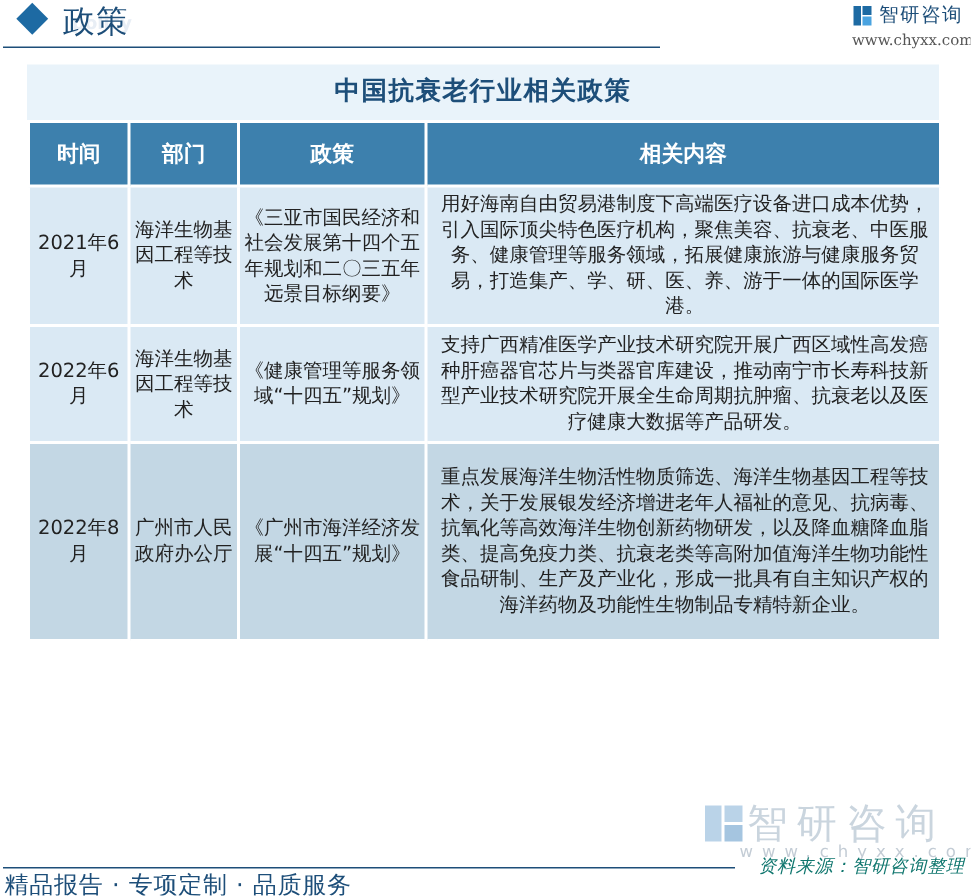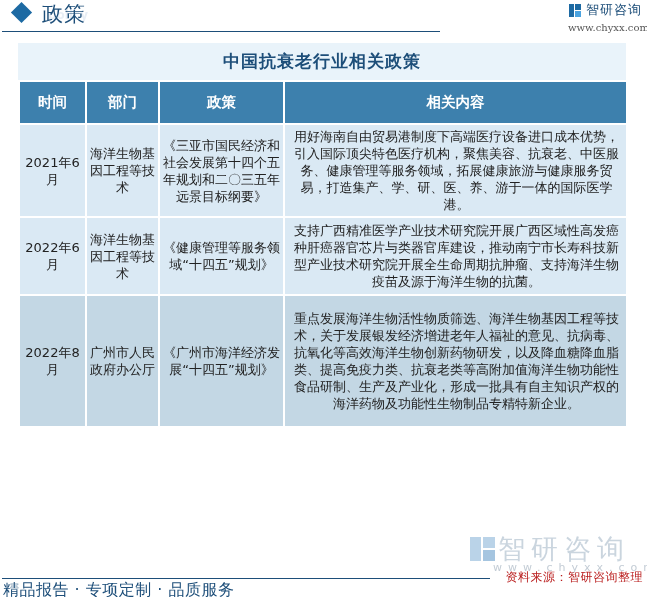--- a/index.html
+++ b/index.html
@@ -25,21 +25,21 @@
   table.policy th { background: #3d80ad; color: #fff; font-size: 14.5px; font-weight: bold; height: 42px; border: 2px solid #ffffff; border-top: none; }
   table.policy td { font-size: 13px; line-height: 17px; border: 2px solid #ffffff; vertical-align: middle; color: #222; }
   table.policy tr.odd td { background: #dae9f4; }
   table.policy tr.even td { background: #c3d7e4; }
   td.c-time, td.c-dept, td.c-pol { text-align: center; padding: 2px 3px; }
   td.c-content { text-align: center; padding: 2px 6px 2px 8px; }
   col.w1 { width: 67px; } col.w2 { width: 73px; } col.w3 { width: 125px; } col.w4 { width: 343px; }
 
   .footer-rule { position: absolute; left: 2px; top: 578px; width: 488px; height: 1px; background: #1d4e79; }
   .footer-left { position: absolute; left: 3px; top: 580px; font-size: 16px; color: #1d4e79; letter-spacing: 0.5px; }
-  .footer-right { position: absolute; right: 4px; top: 569px; font-size: 12px; color: #b91c1c; letter-spacing: 0.5px; }
+  .footer-right { position: absolute; right: 4px; top: 569px; font-size: 12px; color: #0f766e; letter-spacing: 0.5px; font-style: italic; }
   .wm-big { position: absolute; left: 498px; top: 531px; font-size: 27px; color: #b9c7d4; opacity: 0.75; letter-spacing: 6px; }
   .wm-big-mark { position: absolute; left: 470px; top: 537px; width: 26px; height: 24px; }
   .wm-big-mark .a { position: absolute; left: 0; top: 0; width: 11px; height: 24px; background: #a9c8e2; opacity: 0.8; }
   .wm-big-mark .b { position: absolute; left: 13px; top: 0; width: 12px; height: 11px; background: #a9c8e2; opacity: 0.8; }
   .wm-big-mark .c { position: absolute; left: 13px; top: 13px; width: 12px; height: 11px; background: #8fb7d8; opacity: 0.8; }
   .wm-url { position: absolute; left: 493px; top: 561px; font-size: 11px; color: #c3ccd5; letter-spacing: 6px; }
 </style>
 </head>
 <body>
 
@@ -80,21 +80,21 @@
     <tr class="odd" style="height:93px">
       <td class="c-time">2021年6月</td>
       <td class="c-dept">海洋生物基因工程等技术</td>
       <td class="c-pol">《三亚市国民经济和社会发展第十四个五年规划和二〇三五年远景目标纲要》</td>
       <td class="c-content">用好海南自由贸易港制度下高端医疗设备进口成本优势，引入国际顶尖特色医疗机构，聚焦美容、抗衰老、中医服务、健康管理等服务领域，拓展健康旅游与健康服务贸易，打造集产、学、研、医、养、游于一体的国际医学港。</td>
     </tr>
     <tr class="odd" style="height:78px">
       <td class="c-time">2022年6月</td>
       <td class="c-dept">海洋生物基因工程等技术</td>
       <td class="c-pol">《健康管理等服务领域“十四五”规划》</td>
-      <td class="c-content">支持广西精准医学产业技术研究院开展广西区域性高发癌种肝癌器官芯片与类器官库建设，推动南宁市长寿科技新型产业技术研究院开展全生命周期抗肿瘤、支持海洋生物疫苗及源于海洋生物的抗菌。</td>
+      <td class="c-content">支持广西精准医学产业技术研究院开展广西区域性高发癌种肝癌器官芯片与类器官库建设，推动南宁市长寿科技新型产业技术研究院开展全生命周期抗肿瘤、抗衰老以及医疗健康大数据等产品研发。</td>
     </tr>
     <tr class="even" style="height:132px">
       <td class="c-time">2022年8月</td>
       <td class="c-dept">广州市人民政府办公厅</td>
       <td class="c-pol">《广州市海洋经济发展“十四五”规划》</td>
       <td class="c-content">重点发展海洋生物活性物质筛选、海洋生物基因工程等技术，关于发展银发经济增进老年人福祉的意见、抗病毒、抗氧化等高效海洋生物创新药物研发，以及降血糖降血脂类、提高免疫力类、抗衰老类等高附加值海洋生物功能性食品研制、生产及产业化，形成一批具有自主知识产权的海洋药物及功能性生物制品专精特新企业。</td>
     </tr>
   </tbody>
 </table>
 

